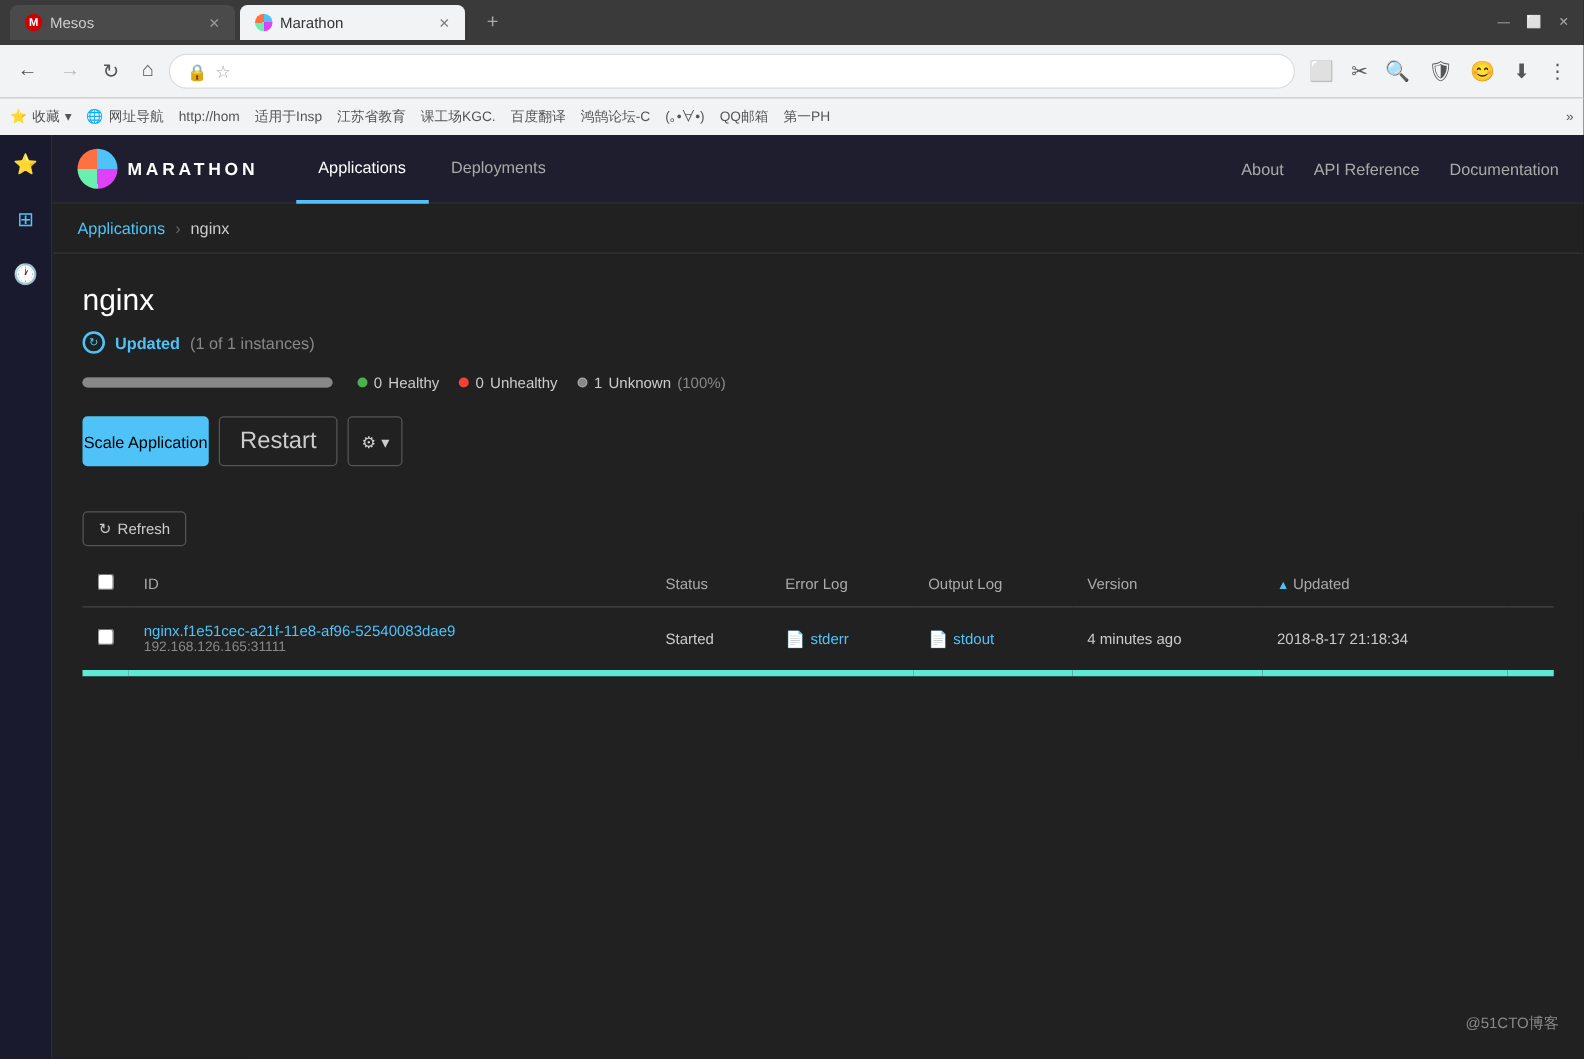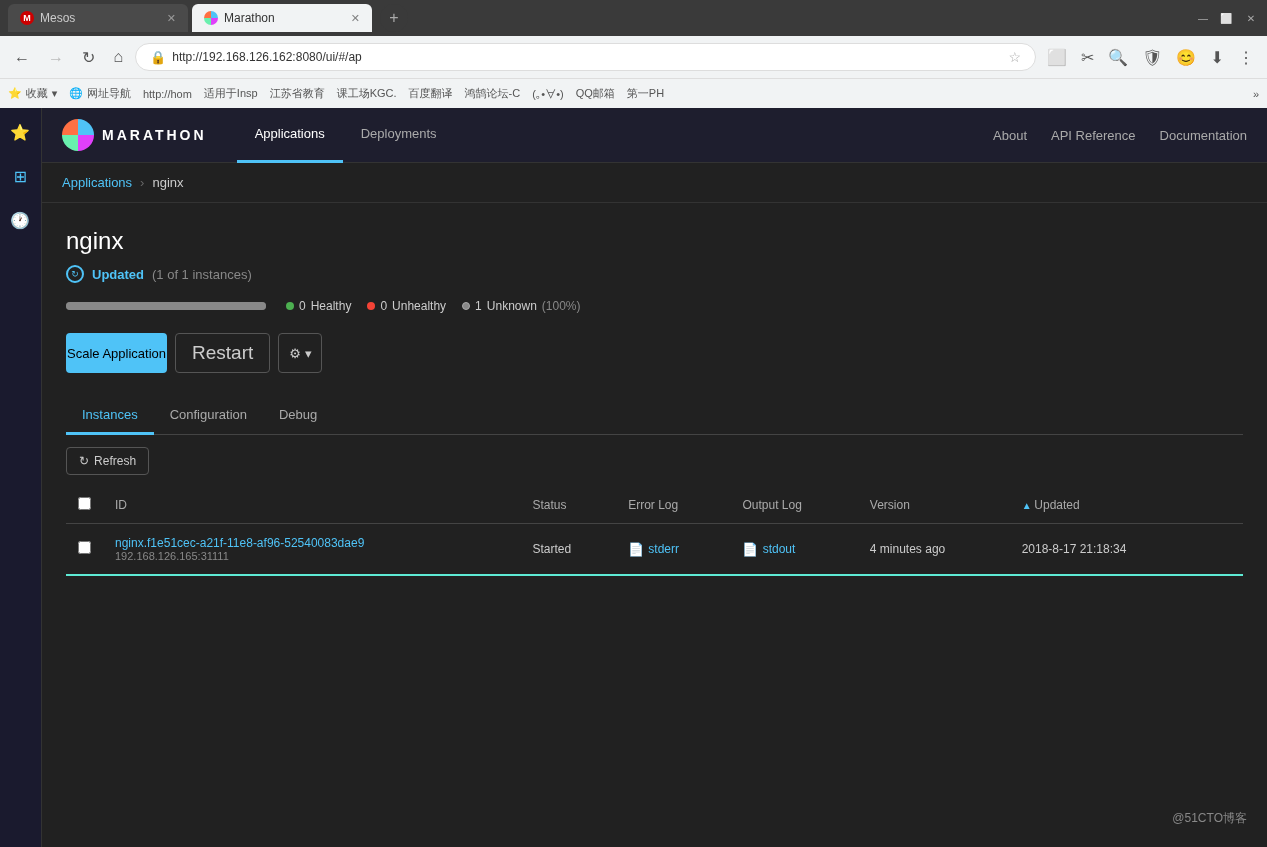--- a/index.html
+++ b/index.html
@@ -87,21 +87,21 @@
 
     
     .table-toolbar { padding: 12px 0; display: flex; align-items: center; gap: 8px; }
     .refresh-btn { background: transparent; border: 1px solid #555; color: #ccc; padding: 6px 12px; border-radius: 4px; font-size: 12px; cursor: pointer; display: flex; align-items: center; gap: 5px; }
 
     table { width: 100%; border-collapse: collapse; font-size: 12px; }
     thead tr { border-bottom: 1px solid #444; }
     th { padding: 10px 12px; text-align: left; color: #aaa; font-weight: normal; font-size: 12px; }
     th.sortable { cursor: pointer; }
     th .sort-arrow { font-size: 10px; color: #4fc3f7; }
-    tbody tr { border-bottom: 2px solid #5eead4; }
+    tbody tr { border-bottom: 5px solid #5eead4; }
     td { padding: 12px 12px; color: #ccc; vertical-align: middle; }
     .checkbox-cell { width: 30px; }
     .instance-id { color: #4fc3f7; font-size: 12px; }
     .instance-host { color: #888; font-size: 11px; }
     .log-link { color: #4fc3f7; text-decoration: none; display: flex; align-items: center; gap: 4px; }
     .log-icon { font-size: 13px; }
 
     
     .watermark { position: fixed; bottom: 20px; right: 20px; color: #888; font-size: 12px; }
   </style>
@@ -131,21 +131,20 @@
     </div>
   </div>
 
   <div class="browser-toolbar">
     <button class="nav-btn">←</button>
     <button class="nav-btn" style="color:#bbb;cursor:default;">→</button>
     <button class="nav-btn">↻</button>
     <button class="nav-btn">⌂</button>
     <div class="address-bar">
       <span class="shield-icon">🔒</span>
-      <input type="text" style="border: none; outline: none; flex: 1 1 0%; font-size: 12px; color: rgb(51, 51, 51);" value="http://192.168.126.162:8080/ui/#/ap">
       <span style="color:#aaa;font-size:14px;">☆</span>
     </div>
     <div class="toolbar-actions">
       <button class="toolbar-btn">⬜</button>
       <button class="toolbar-btn">✂</button>
       <button class="toolbar-btn">🔍</button>
       <button class="toolbar-btn">🛡</button>
       <button class="toolbar-btn">😊</button>
       <button class="toolbar-btn">⬇</button>
       <button class="toolbar-btn">⋮</button>
@@ -261,25 +260,20 @@
 
       <div class="button-row">
         <button class="btn-primary">Scale Application</button>
         <button class="btn-secondary">Restart</button>
         <button class="btn-icon">
           <span>⚙</span>
           <span>▾</span>
         </button>
       </div>
 
-      <div class="tabs">
-        <div class="tab active">Instances</div>
-        <div class="tab">Configuration</div>
-        <div class="tab">Debug</div>
-      </div>
 
       <div class="table-toolbar">
         <button class="refresh-btn">
           <span>↻</span>
           <span>Refresh</span>
         </button>
       </div>
 
       <table>
         <thead>

